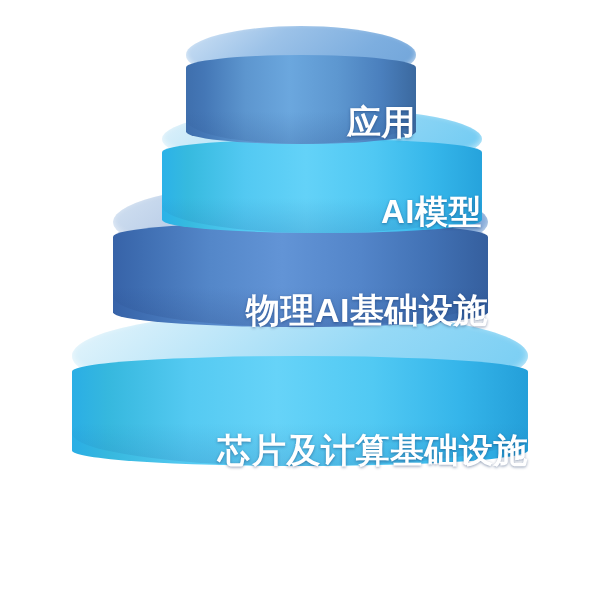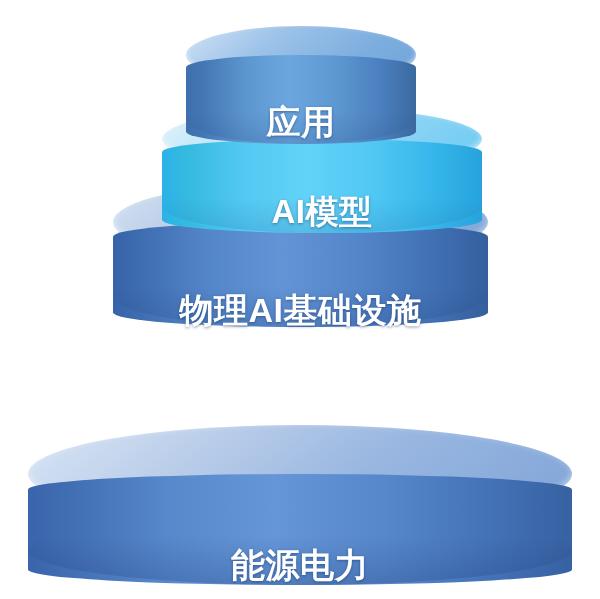--- a/index.html
+++ b/index.html
@@ -49,21 +49,21 @@
   .tier-bottom-shade {
     position: absolute;
     left: 0;
     width: 100%;
     border-radius: 50%;
   }
   .tier-label {
     position: absolute;
     left: 0;
     width: 100%;
-    text-align: center;
+    text-align: right;
     color: #ffffff;
     font-weight: bold;
     letter-spacing: 0.5px;
     text-shadow: 0 1px 3px rgba(10,40,90,0.45);
     white-space: nowrap;
     z-index: 5;
   }
 
   
   #tier-1 { left: 186px; top: 26px; width: 230px; height: 118px; z-index: 50; }
@@ -188,29 +188,29 @@
     bottom: 0; height: 70px;
     background: linear-gradient(to bottom, rgba(25,55,115,0) 30%, rgba(25,55,115,0.26) 100%);
   }
   #tier-5 .tier-label { top: 118px; font-size: 34px; }
 </style>
 </head>
 <body>
 
 <div id="stack-diagram">
 
-  <div class="tier" id="tier-5">
-    <div class="tier-top"></div>
-    <div class="tier-body">
-      <div class="tier-body-inner"></div>
-      <div class="tier-bottom-shade"></div>
-    </div>
-    <div class="tier-label">能源电力</div>
-  </div>
-
+
+  <div class="tier" id="tier-4">
+    <div class="tier-top"></div>
+    <div class="tier-body">
+      <div class="tier-body-inner"></div>
+      <div class="tier-bottom-shade"></div>
+    </div>
+    <div class="tier-label">芯片及计算基础设施</div>
+  </div>
 
   <div class="tier" id="tier-3">
     <div class="tier-top"></div>
     <div class="tier-body">
       <div class="tier-body-inner"></div>
       <div class="tier-bottom-shade"></div>
     </div>
     <div class="tier-label">物理AI基础设施</div>
   </div>
 

